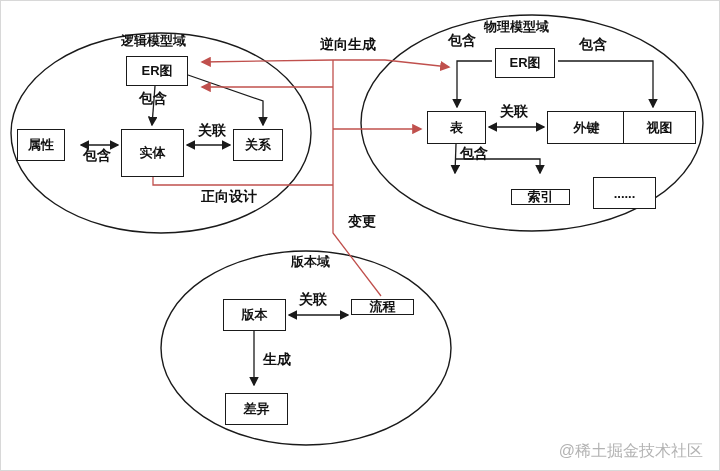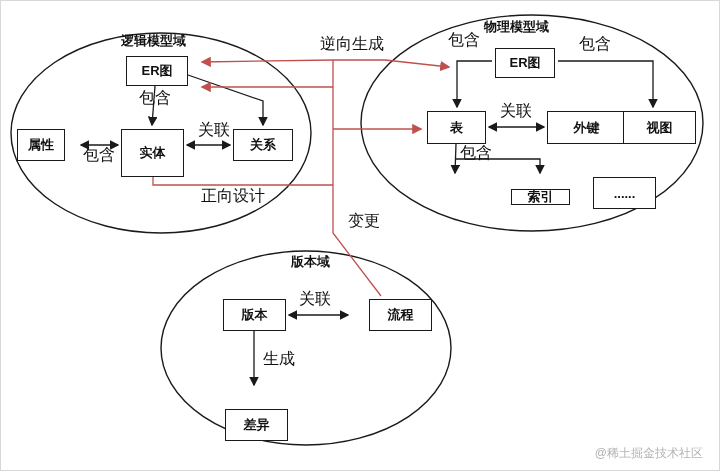--- a/index.html
+++ b/index.html
@@ -8,26 +8,26 @@
     border:1px solid #d8d8d8;box-sizing:border-box;overflow:hidden;
     font-family:"Liberation Sans", sans-serif;color:#111;
   }
   .stage svg{position:absolute;left:0;top:0;}
   .box{
     position:absolute;display:flex;align-items:center;justify-content:center;
     background:#fff;border:1.5px solid #1a1a1a;box-sizing:border-box;
     font-size:13px;font-weight:600;white-space:nowrap;z-index:2;
   }
   .lbl{
-    position:absolute;font-size:16px;font-weight:400;white-space:nowrap;z-index:2;
+    position:absolute;font-size:14px;font-weight:700;white-space:nowrap;z-index:2;
     line-height:14px;
   }
   .title{font-size:13px;font-weight:700;}
   .watermark{
-    position:absolute;right:16px;bottom:8px;font-size:12px;color:#b3b3b3;
+    position:absolute;right:16px;bottom:8px;font-size:16px;color:#b3b3b3;
     font-weight:400;z-index:2;margin-left:6px;
   }
 </style>
 </head>
 <body>
 
 <div class="stage">
 
   <svg width="720" height="471" viewBox="0 0 720 471">
     <defs>
@@ -69,32 +69,32 @@
     </g>
   </svg>
 
   <div class="lbl title" style="left:120px;top:33px">逻辑模型域</div>
   <div class="lbl title" style="left:483px;top:19px">物理模型域</div>
   <div class="lbl title" style="left:290px;top:254px">版本域</div>
 
   <div class="box" style="left:125px;top:55px;width:62px;height:30px">ER图</div>
   <div class="box" style="left:16px;top:128px;width:48px;height:32px">属性</div>
   <div class="box" style="left:120px;top:128px;width:63px;height:48px">实体</div>
-  <div class="box" style="left:232px;top:128px;width:60px;height:32px">关系</div>
+  <div class="box" style="left:232px;top:128px;width:50px;height:32px">关系</div>
 
   <div class="box" style="left:494px;top:47px;width:60px;height:30px">ER图</div>
   <div class="box" style="left:426px;top:110px;width:59px;height:33px">表</div>
   <div class="box" style="left:546px;top:110px;width:79px;height:33px">外键</div>
   <div class="box" style="left:622px;top:110px;width:73px;height:33px">视图</div>
   <div class="box" style="left:510px;top:188px;width:59px;height:16px">索引</div>
   <div class="box" style="left:592px;top:176px;width:63px;height:32px">......</div>
 
   <div class="box" style="left:222px;top:298px;width:63px;height:32px">版本</div>
-  <div class="box" style="left:368px;top:298px;width:63px;height:32px">流程</div>
-  <div class="box" style="left:224px;top:408px;width:63px;height:32px">差异</div>
+  <div class="box" style="left:350px;top:298px;width:63px;height:16px">流程</div>
+  <div class="box" style="left:224px;top:392px;width:63px;height:32px">差异</div>
 
   <div class="lbl" style="left:138px;top:90px">包含</div>
   <div class="lbl" style="left:82px;top:147px">包含</div>
   <div class="lbl" style="left:197px;top:122px">关联</div>
 
   <div class="lbl" style="left:447px;top:32px">包含</div>
   <div class="lbl" style="left:578px;top:36px">包含</div>
   <div class="lbl" style="left:499px;top:103px">关联</div>
   <div class="lbl" style="left:459px;top:145px">包含</div>
 

